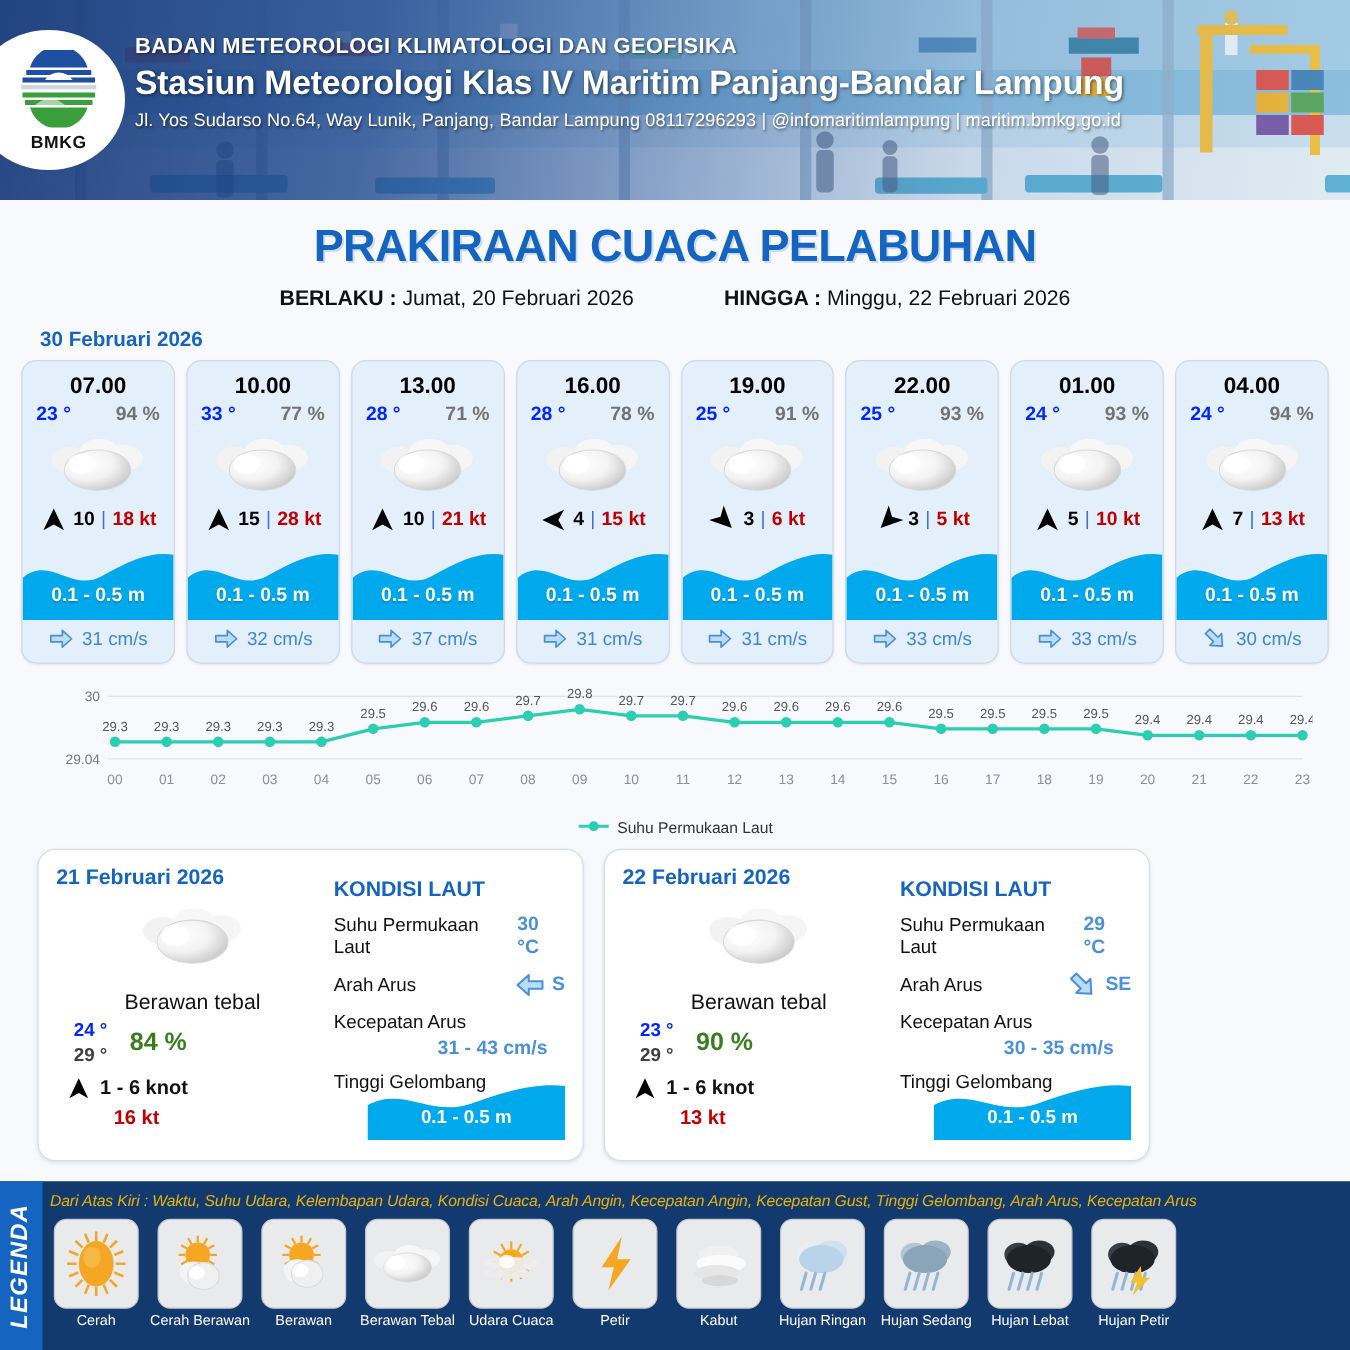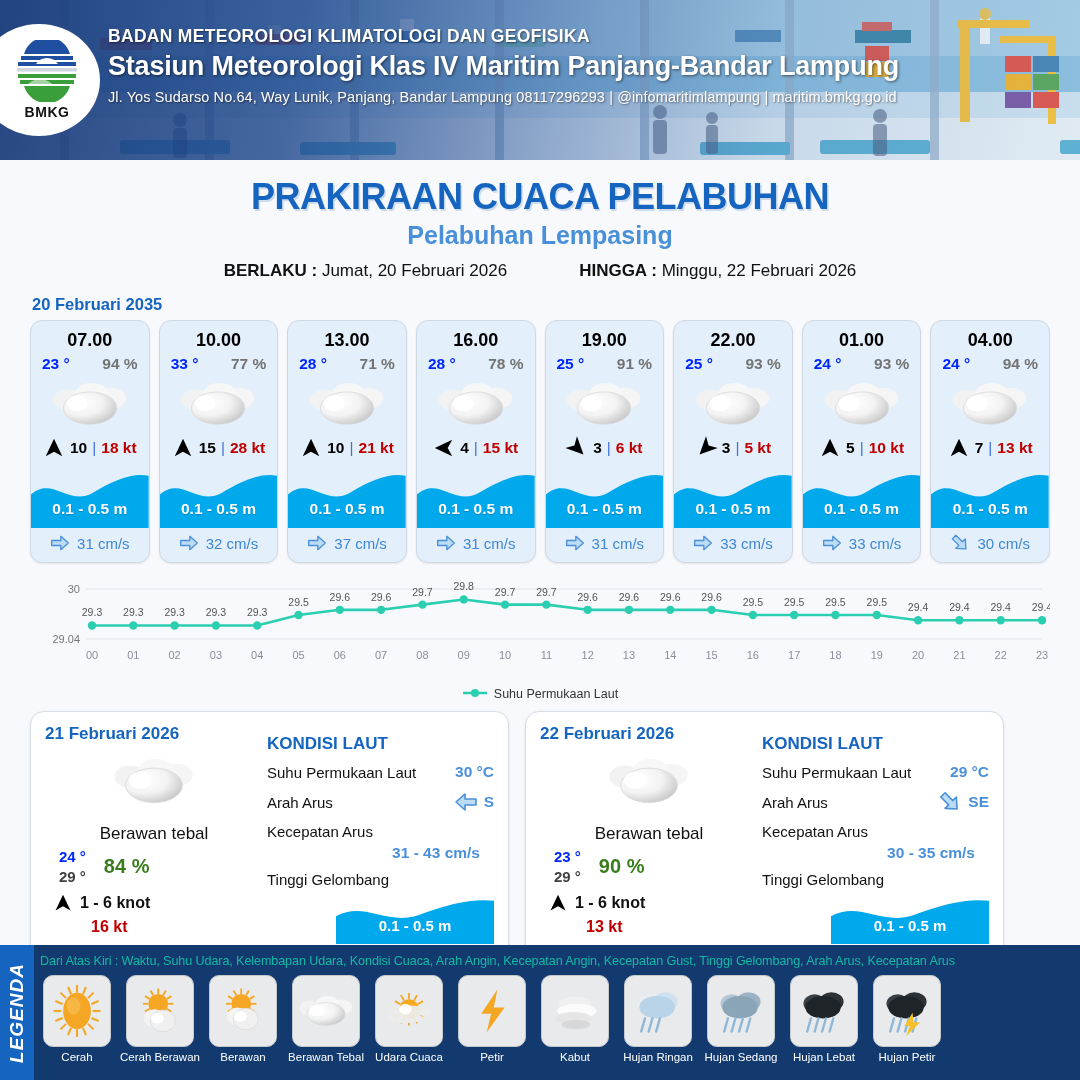--- a/index.html
+++ b/index.html
@@ -46,21 +46,21 @@
                 text-shadow:1.5px 1.5px 0 rgba(200,215,235,.9); }
   .title-sub { font-size:25px; font-weight:bold; color:#4A90D9; margin-top:3px; }
   .valid-row { display:flex; justify-content:center; gap:72px; margin-top:11px; font-size:17px; color:#111; }
   .valid-row b { font-weight:bold; }
   .valid-row span.v { font-weight:normal; }
 
   
   .daylabel { margin:14px 0 6px 32px; font-size:16.5px; font-weight:bold; color:#1565C0; }
 
   
-  .cards { display:flex; gap:9px; padding:0 30px; }
+  .cards { display:flex; gap:9px; padding:0 17px; }
   .card {
     width:127px; height:243px;
     background:#e3effa; border:1px solid #cfd9e4; border-radius:12px;
     position:relative; overflow:hidden;
     box-shadow:0 1px 2px rgba(0,0,0,.08);
     display:flex; flex-direction:column; align-items:center;
   }
   .c-time { font-size:18px; font-weight:bold; color:#000; margin-top:9px; }
   .c-th { display:flex; justify-content:space-between; width:100%; padding:0 11px; margin-top:4px; }
   .c-temp { font-size:15.5px; font-weight:bold; color:#0026ff; }
@@ -86,21 +86,21 @@
   
   .chart-wrap { margin:14px 30px 0 30px; height:112px; position:relative; }
   .chart-svg { width:1020px; height:112px; display:block; }
   .chart-legend { text-align:center; margin-top:-2px; font-size:12.5px; color:#333;
                   display:flex; align-items:center; justify-content:center; gap:6px; }
   .legend-marker { display:inline-block; }
 
   
   .panels { display:flex; gap:16px; padding:0 30px; margin-top:10px; }
   .panel {
-    width:479px; height:250px; background:#fff;
+    width:437px; height:250px; background:#fff;
     border:1px solid #d8dee6; border-radius:14px;
     box-shadow:0 1px 3px rgba(0,0,0,.10);
     position:relative; display:flex; padding:12px 14px;
   }
   .p-left { width:218px; position:relative; }
   .p-date { font-size:17px; font-weight:bold; color:#1565C0; }
   .p-icon { height:62px; display:flex; align-items:center; justify-content:center; margin-top:6px; }
   .p-cond { font-size:17px; color:#111; margin-top:12px; text-align:center; }
   .p-temps { display:flex; align-items:center; gap:18px; margin-top:4px; padding-left:14px; }
   .p-tcol { display:flex; flex-direction:column; }
@@ -133,21 +133,21 @@
     position:absolute; left:0; top:0; width:34px; height:135px;
     background:#1565C0; display:flex; align-items:center; justify-content:center;
   }
   .leg-side span {
     font-size:19px; font-weight:bold; font-style:italic; color:#fff;
     letter-spacing:1px;
     transform: rotate(-90deg); white-space:nowrap;
   }
   .leg-note {
     position:absolute; left:40px; top:9px; right:4px;
-    font-size:12.6px; color:#14b8a6; letter-spacing:-.1px;
+    font-size:12.6px; font-style:italic; color:#eab308; letter-spacing:-.1px;
   }
   .leg-items {
     position:absolute; left:38px; top:30px; right:2px;
     display:flex; gap:5px;
   }
   .leg-item { width:78px; display:flex; flex-direction:column; align-items:center; }
   .leg-box {
     width:68px; height:72px; border-radius:10px;
     background:#e8eaec; border:1px solid #c4c8cc;
     display:flex; align-items:center; justify-content:center;
@@ -253,34 +253,33 @@
 
   <div class="hdr-text">
     <div class="hdr-line1">BADAN METEOROLOGI KLIMATOLOGI DAN GEOFISIKA</div>
     <div class="hdr-line2">Stasiun Meteorologi Klas IV Maritim Panjang-Bandar Lampung</div>
     <div class="hdr-line3">Jl. Yos Sudarso No.64, Way Lunik, Panjang, Bandar Lampung 08117296293 | @infomaritimlampung | maritim.bmkg.go.id</div>
   </div>
 </div>
 
 <div class="title-block">
   <div class="title-main">PRAKIRAAN CUACA PELABUHAN</div>
-  <div class="title-sub">Pelabuhan Lempasing</div>
   <div class="valid-row">
     <div>
       <b>BERLAKU :</b>
       <span class="v">Jumat, 20 Februari 2026</span>
     </div>
     <div>
       <b>HINGGA :</b>
       <span class="v">Minggu, 22 Februari 2026</span>
     </div>
   </div>
 </div>
 
-<div class="daylabel">20 Februari 2035</div>
+<div class="daylabel">30 Februari 2026</div>
 <div class="cards" id="cards-container">
     <div class="card">
     <div class="c-time">07.00</div>
     <div class="c-th">
       <span class="c-temp">23 °</span>
       <span class="c-hum">94 %</span>
     </div>
     <div class="c-icon">
         <svg width="82" height="50" viewBox="0 0 100 62">
     <defs>

